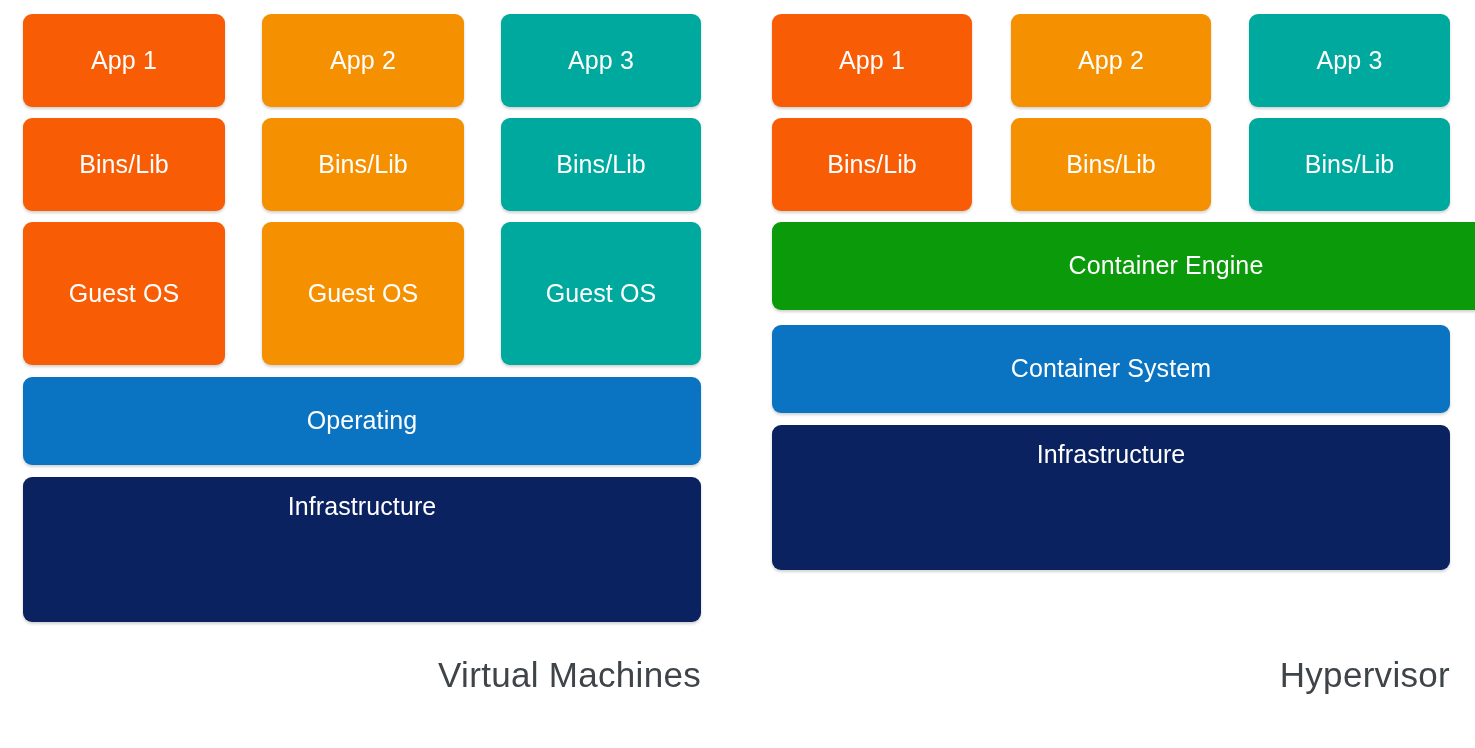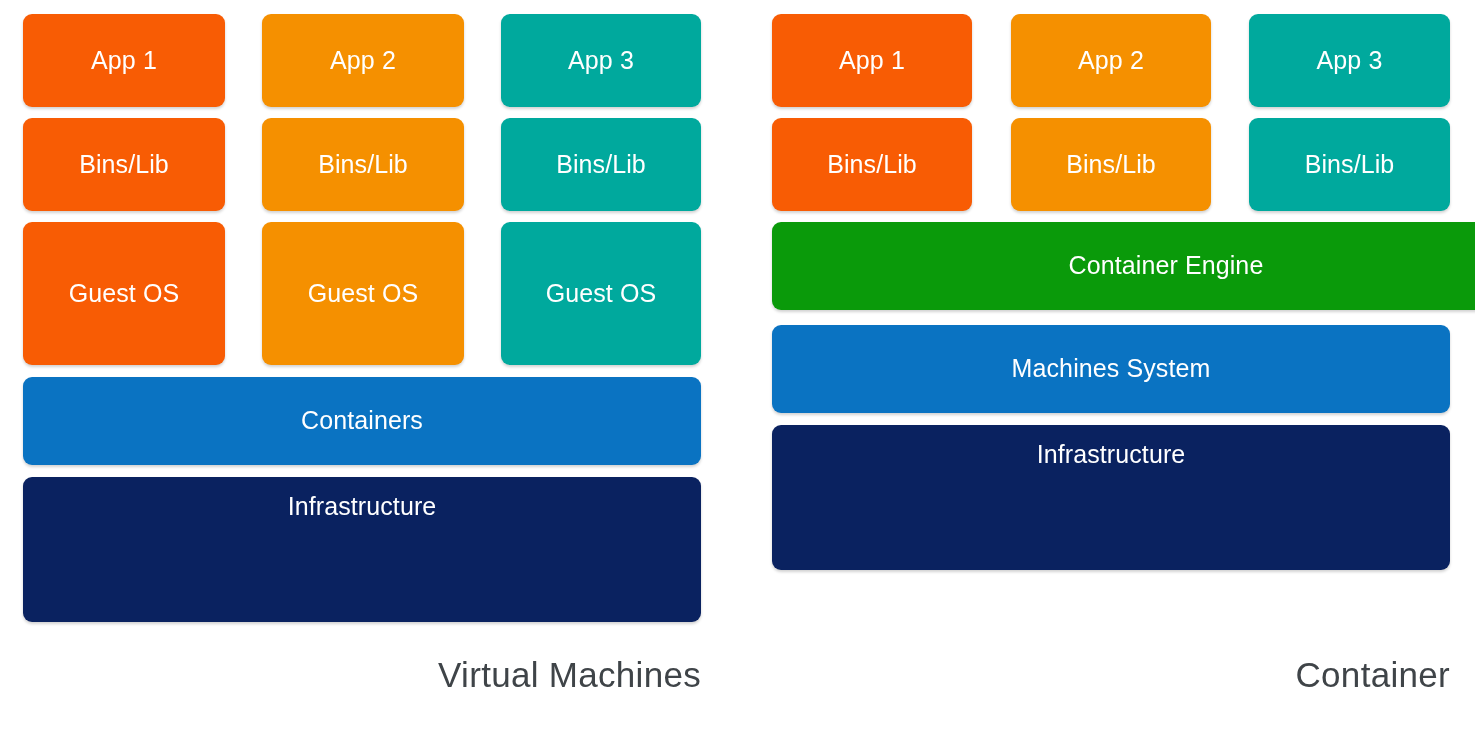--- a/index.html
+++ b/index.html
@@ -113,21 +113,21 @@
     <span class="box-label">Guest OS</span>
   </div>
   <div class="box" id="vm-guest-2" style="background:#F59000">
     <span class="box-label">Guest OS</span>
   </div>
   <div class="box" id="vm-guest-3" style="background:#00A99D">
     <span class="box-label">Guest OS</span>
   </div>
 
   <div class="box" id="vm-hypervisor" style="background:#0A73C2">
-    <span class="box-label">Containers</span>
+    <span class="box-label">Operating</span>
   </div>
 
   <div class="box label-top" id="vm-infrastructure" style="background:#0A2260">
     <span class="box-label">Infrastructure</span>
 
   </div>
 
   <div class="footer-label" id="vm-footer">Virtual Machines</div>
 </div>
 
@@ -151,22 +151,22 @@
   </div>
   <div class="box" id="ct-bins-3" style="background:#00A99D">
     <span class="box-label">Bins/Lib</span>
   </div>
 
   <div class="box" id="ct-engine" style="background:#0A9A0A">
     <span class="box-label">Container Engine</span>
   </div>
 
   <div class="box" id="ct-os" style="background:#0A73C2">
-    <span class="box-label">Machines System</span>
+    <span class="box-label">Container System</span>
   </div>
 
   <div class="box label-top" id="ct-infrastructure" style="background:#0A2260">
     <span class="box-label">Infrastructure</span>
 
   </div>
 
-  <div class="footer-label" id="ct-footer">Container</div>
+  <div class="footer-label" id="ct-footer">Hypervisor</div>
 </div>
 
 </body></html>

